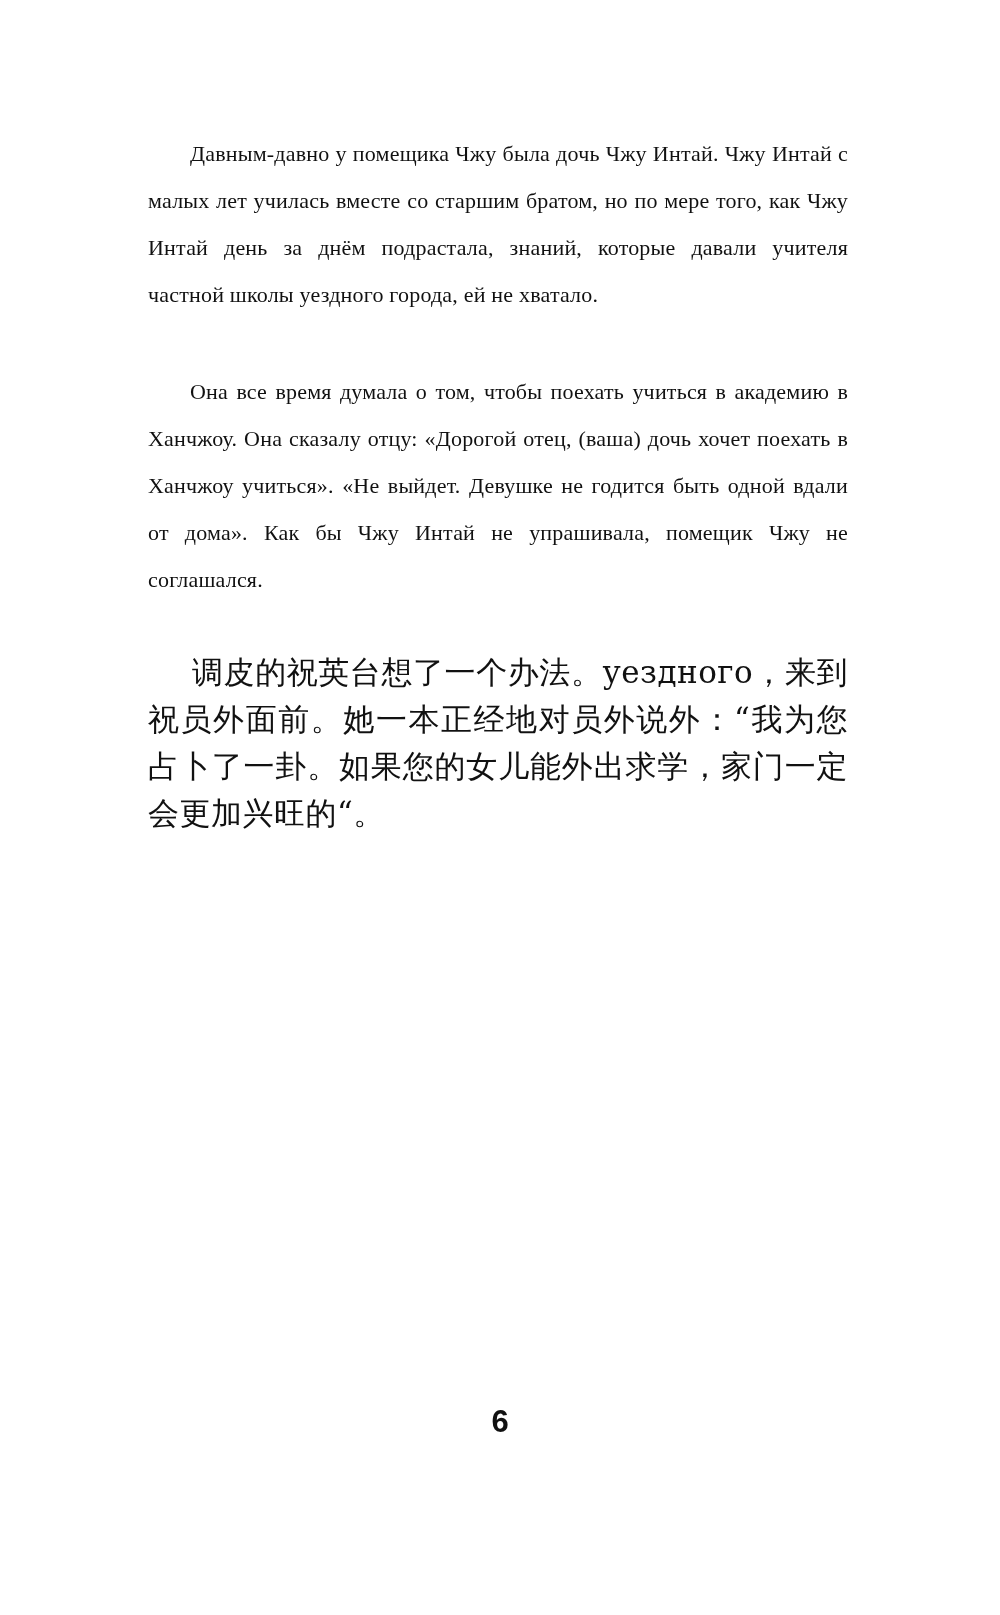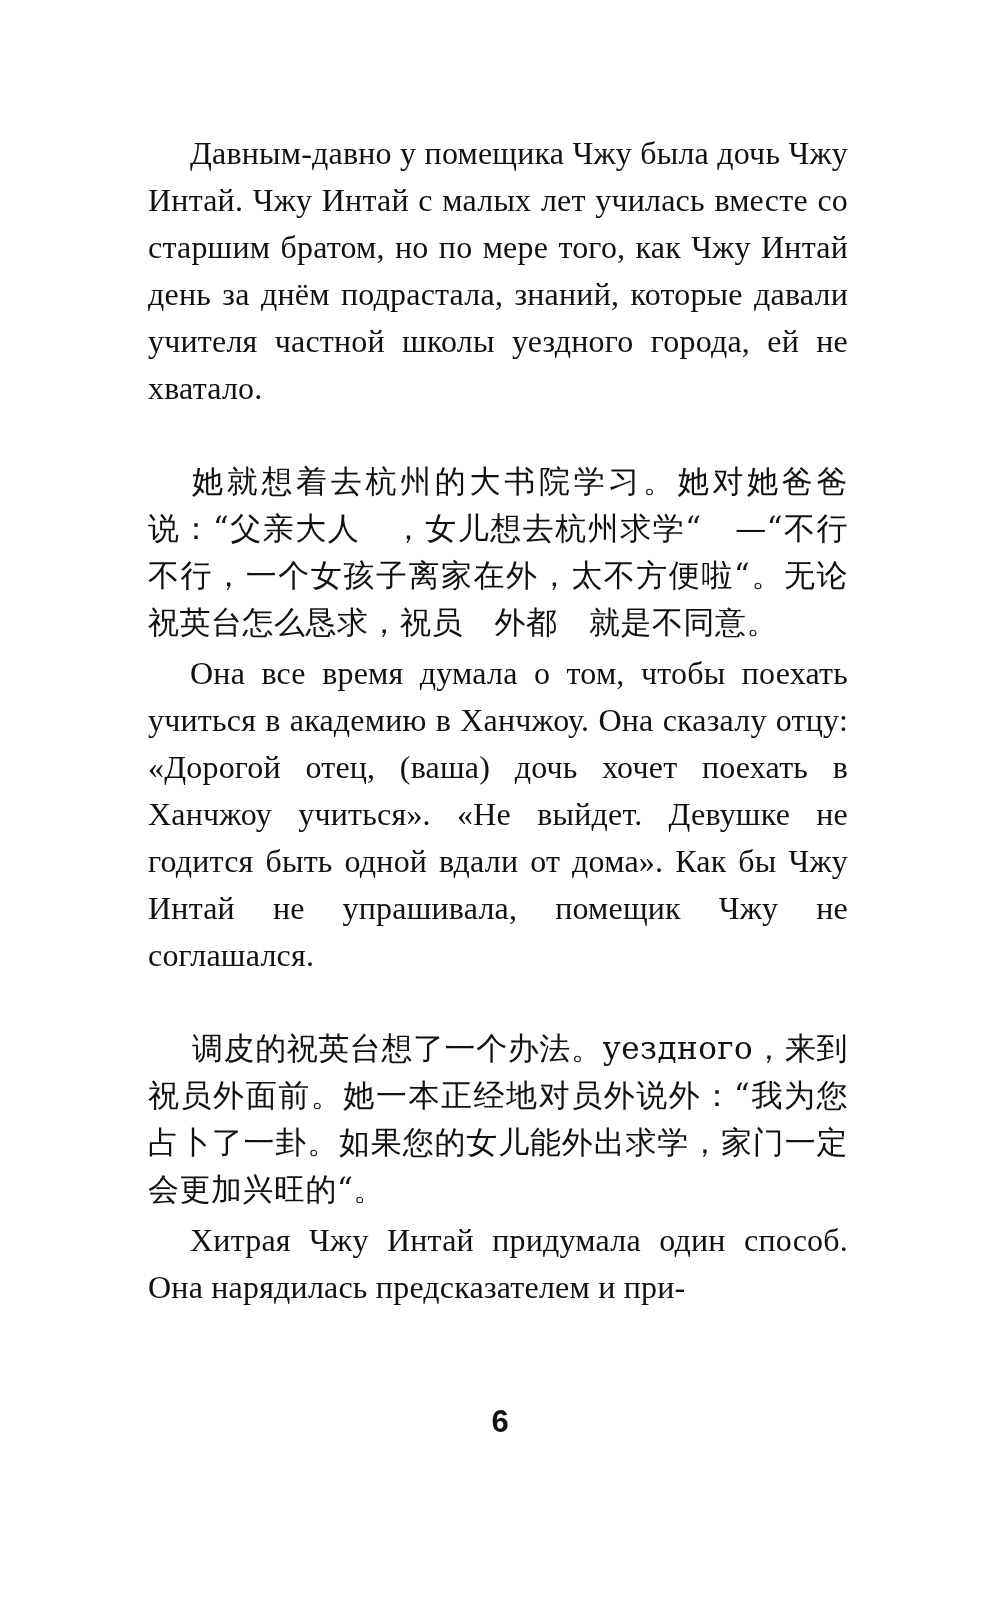--- a/index.html
+++ b/index.html
@@ -24,21 +24,21 @@
     box-sizing: border-box;
     padding: 130px 152px 0 148px;
   }
   .para {
     margin: 0 0 0 0;
     text-align: justify;
     text-justify: inter-word;
   }
   .ru {
     font-family: "Liberation Serif", serif;
-    font-size: 32px;
+    font-size: 22px;
     line-height: 47px;
     letter-spacing: 0.2px;
     text-indent: 42px;
   }
   .zh {
     font-family: "DejaVu Serif", serif;
     font-size: 31px;
     line-height: 47px;
     letter-spacing: 0.5px;
     text-indent: 44px;
@@ -60,29 +60,27 @@
 </style>
 </head>
 <body>
 
 <div class="page">
 
   <p class="para ru">Давным-давно у помещика Чжу была дочь Чжу Интай. Чжу Интай с малых лет училась вместе со старшим братом, но по мере того, как Чжу Интай день за днём подрастала, знаний, которые давали учителя частной школы уездного города, ей не хватало.</p>
 
   <div class="gap-lg"></div>
 
-  <p class="para zh">她就想着去杭州的大书院学习。她对她爸爸说：“父亲大人　，女儿想去杭州求学“　—“不行不行，一个女孩子离家在外，太不方便啦“。无论祝英台怎么恳求，祝员　外都　就是不同意。</p>
 
   <div class="gap-sm"></div>
 
   <p class="para ru">Она все время думала о том, чтобы поехать учиться в академию в Ханчжоу. Она сказалу отцу: «Дорогой отец, (ваша) дочь хочет поехать в Ханчжоу учиться». «Не выйдет. Девушке не годится быть одной вдали от дома». Как бы Чжу Интай не упрашивала, помещик Чжу не соглашался.</p>
 
   <div class="gap-lg"></div>
 
   <p class="para zh">调皮的祝英台想了一个办法。уездного，来到祝员外面前。她一本正经地对员外说外：“我为您占卜了一卦。如果您的女儿能外出求学，家门一定会更加兴旺的“。</p>
 
   <div class="gap-sm"></div>
 
-  <p class="para ru">Хитрая Чжу Интай придумала один способ. Она нарядилась предсказателем и при-</p>
 
 </div>
 
 <div class="pagenum">6</div>
 
 </body></html>

